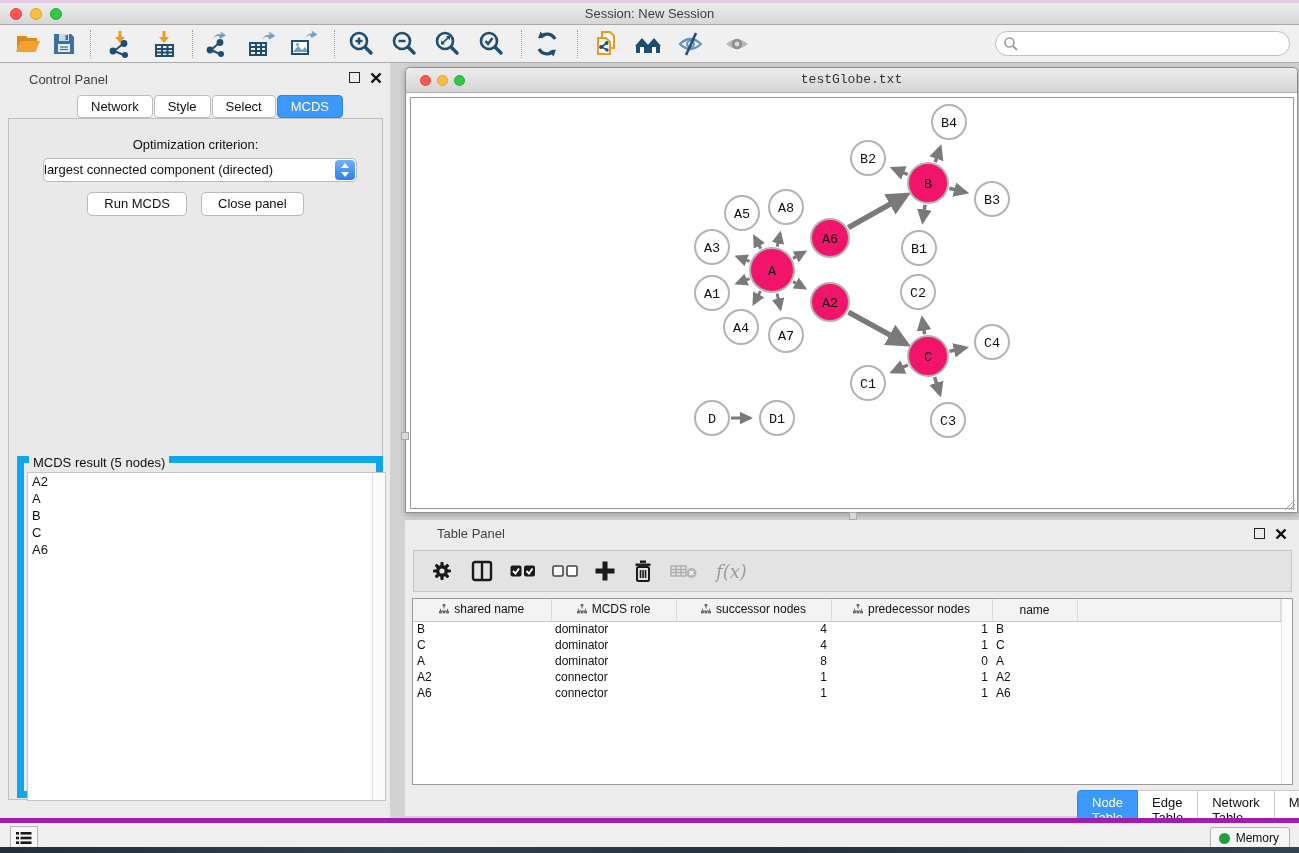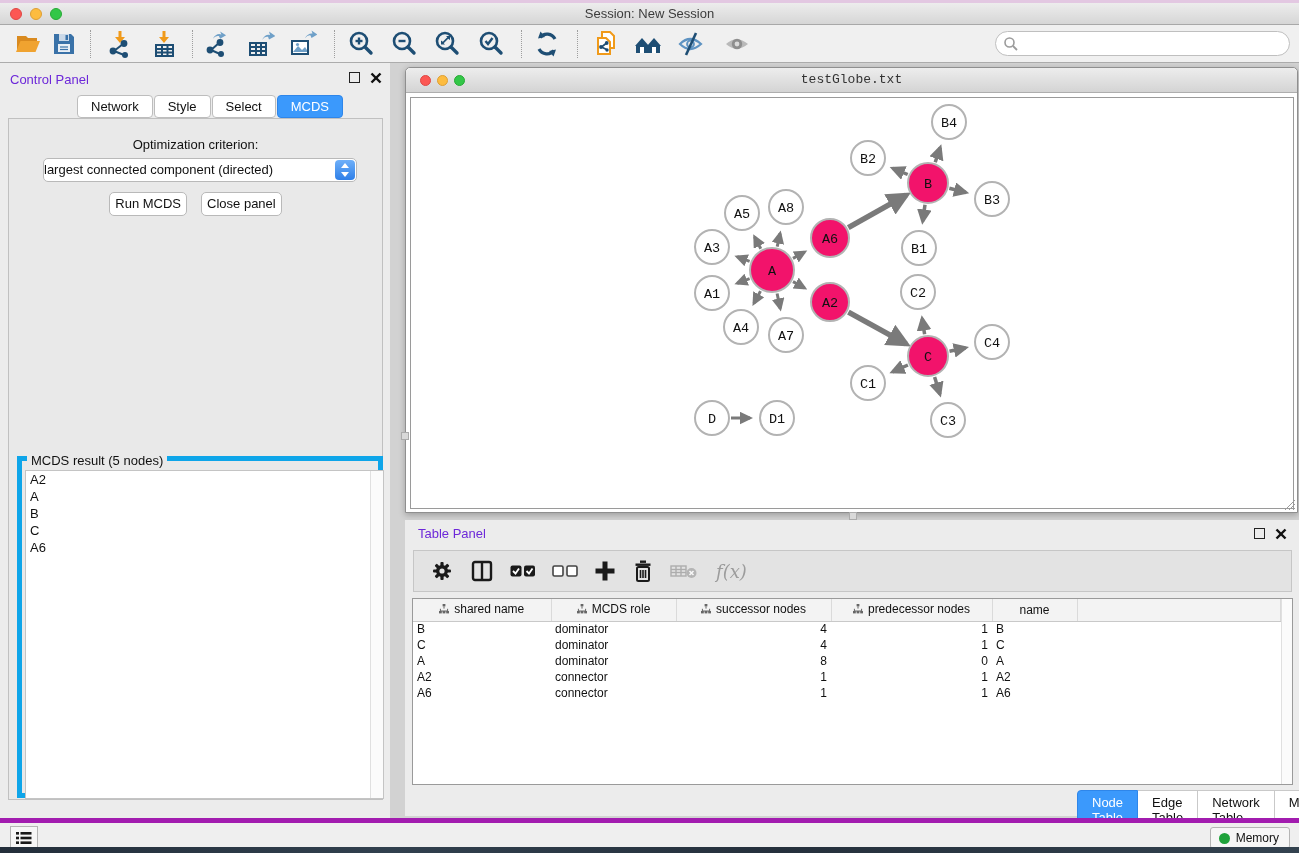--- a/index.html
+++ b/index.html
@@ -39,21 +39,21 @@
     background:#FFF; border:1px solid #BFBFBF; border-radius:13px;
   }
   .search-wrap svg { position:absolute; left:7px; top:4px; }
   .search-input {
     position:absolute; left:26px; top:1px; width:260px; height:21px;
     border:none; outline:none; font-size:13px; background:transparent;
   }
 
   
   .cp { left:0; top:63px; width:390px; height:755px; background:#ECECEC; }
-  .cp-title, .tp-title { font-size:13px; color:#6d28d9; }
+  .cp-title, .tp-title { font-size:13px; color:#404040;margin-left:19px; }
   .panel-btns { position:absolute; display:flex; gap:10px; }
   .float-icon { width:11px; height:11px; border:1.6px solid #222; background:transparent; }
   .cp-tabs { position:absolute; left:77px; top:32px; display:flex; gap:1px; }
   .cp-tab {
     font-size:13px; padding:3px 13px; background:#FFF; color:#111;
     border:1px solid #BDBDBD; border-radius:4px; cursor:pointer; line-height:15px;
   }
   .cp-tab.active { background:#3B99FC; border-color:#2E86EA; color:#FFF; }
   .cp-body {
     position:absolute; left:8px; top:55px; width:375px; height:682px;
@@ -66,25 +66,25 @@
     font-size:13px; line-height:22px; padding-left:0; color:#111; cursor:pointer;
   }
   .opt-stepper {
     position:absolute; right:1px; top:1px; width:20px; height:20px;
     background:linear-gradient(#6FB0F9,#2E7FE8); border-radius:4px;
   }
   .opt-stepper svg { position:absolute; left:4px; top:2px; }
   .cp-buttons { position:absolute; left:0; top:73px; width:100%; display:flex; justify-content:center; gap:14px; }
   .mac-btn {
     font-size:13px; background:#FFF; border:1px solid #B9B9B9; border-radius:5px;
-    padding:3px 5px; color:#111; cursor:pointer; line-height:16px;
+    padding:3px 16px; color:#111; cursor:pointer; line-height:16px;
   }
   .result-box {
     position:absolute; left:8px; top:337px; width:366px; height:342px;
-    border:5px solid #0ea5e9;
+    border:7px solid #0ea5e9;
   }
   .result-legend {
     position:absolute; left:5px; top:-8px; background:#E9E9E9; padding:0 4px;
     font-size:13px; color:#111;
   }
   .result-list {
     position:absolute; left:3px; top:9px; width:359px; height:329px;
     background:#FFF; border:1px solid #C4C4C4; overflow:hidden;
   }
   .result-scroll {

